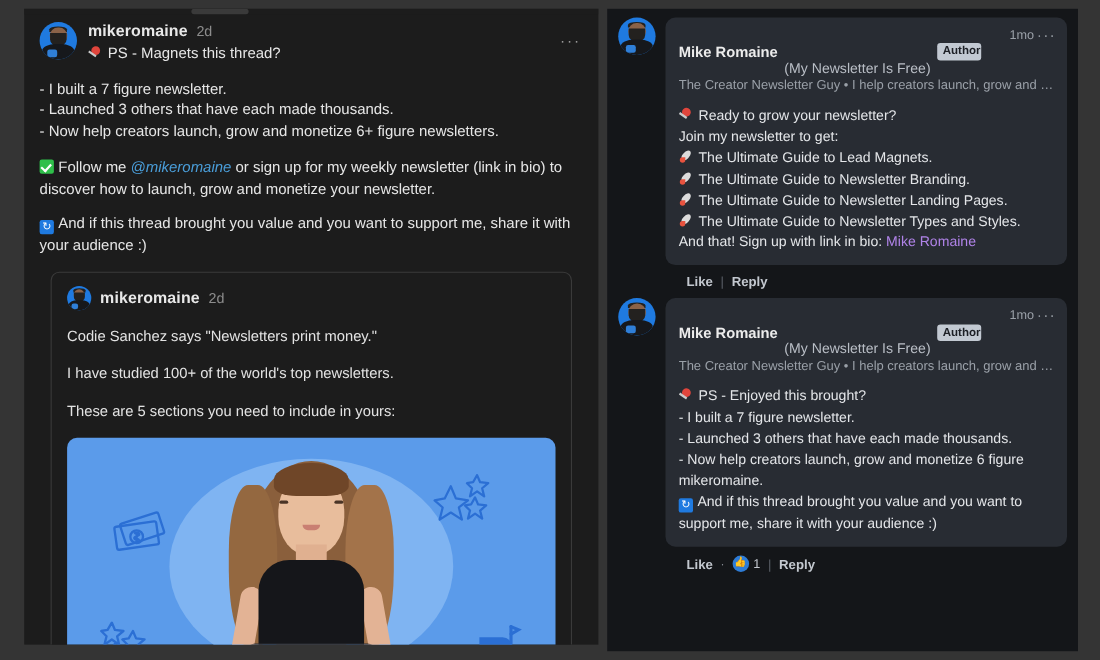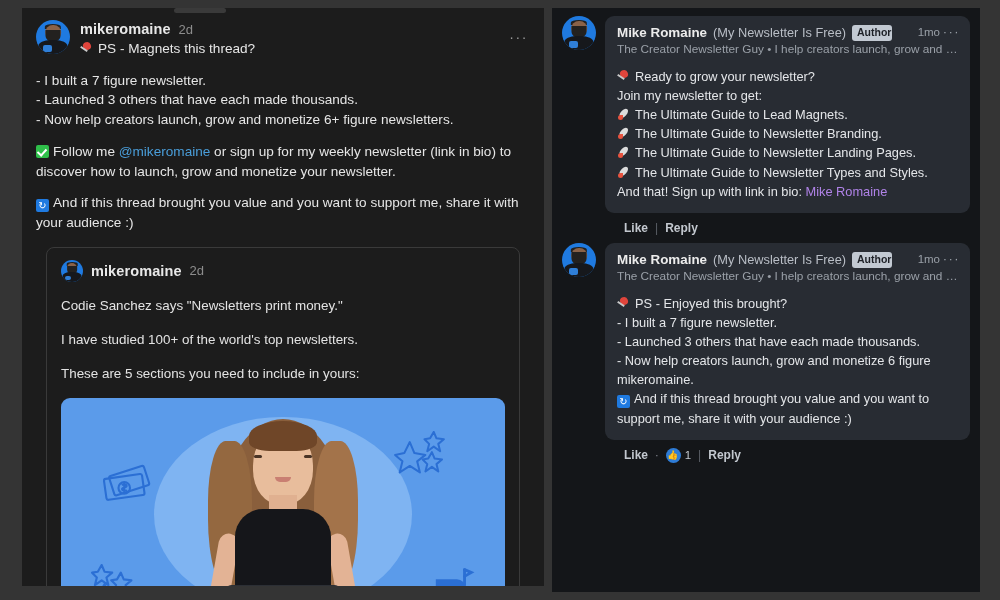--- a/index.html
+++ b/index.html
@@ -66,21 +66,21 @@
   .time { font-size: 13px; color: #8d8d8d; }
   .dots {
     position: absolute; right: 16px; top: 22px;
     color: #9a9a9a; font-size: 14px; letter-spacing: 1.6px; line-height: 1;
     user-select: none;
   }
   .body-text { font-size: 13.6px; line-height: 1.45; color: #e6e6e6; }
   .lead-line { margin-top: 2px; }
   .para { margin-top: 12px; }
   .lines .ln { display: block; }
-  .mention-blue { color: #4a9eda; }
+  .mention-blue { color: #4a9eda; font-style: italic; }
   .mention-purple { color: #b083e8; }
 
   
   .e-pin {
     width: 13px; height: 13px; position: relative; display: inline-block;
     vertical-align: -2px; margin-right: 5px;
   }
   .e-pin::before {
     content: ""; position: absolute; left: 3px; top: 0;
     width: 8px; height: 8px; border-radius: 50%;
@@ -213,21 +213,21 @@
   }
   .comment { margin-bottom: 8px; }
   .comment-row { display: flex; gap: 9px; align-items: flex-start; }
   .bubble {
     flex: 1 1 auto; min-width: 0;
     background: #282c33; border-radius: 9px;
     padding: 9px 12px 12px 12px; position: relative;
   }
   .c-name-row { display: flex; align-items: center; gap: 6px; flex-wrap: nowrap; }
   .c-name { font-size: 13.4px; font-weight: bold; color: #ececec; white-space: nowrap; }
-  .c-sub-paren { font-size: 12.8px; color: #b9bec6; white-space: nowrap; }
+  .c-sub-paren { font-size: 12.8px; color: #b9bec6; white-space: nowrap; margin-top: 29px; }
   .author-badge {
     font-size: 10.5px; color: #1d2026; background: #c2c9d2;
     border-radius: 3px; padding: 1px 1px 2px 5px; line-height: 1.2;
     white-space: nowrap;
     font-weight: bold;
   }
   .c-time {
     position: absolute; right: 30px; top: 10px;
     font-size: 11.5px; color: #9aa0a8;
   }

